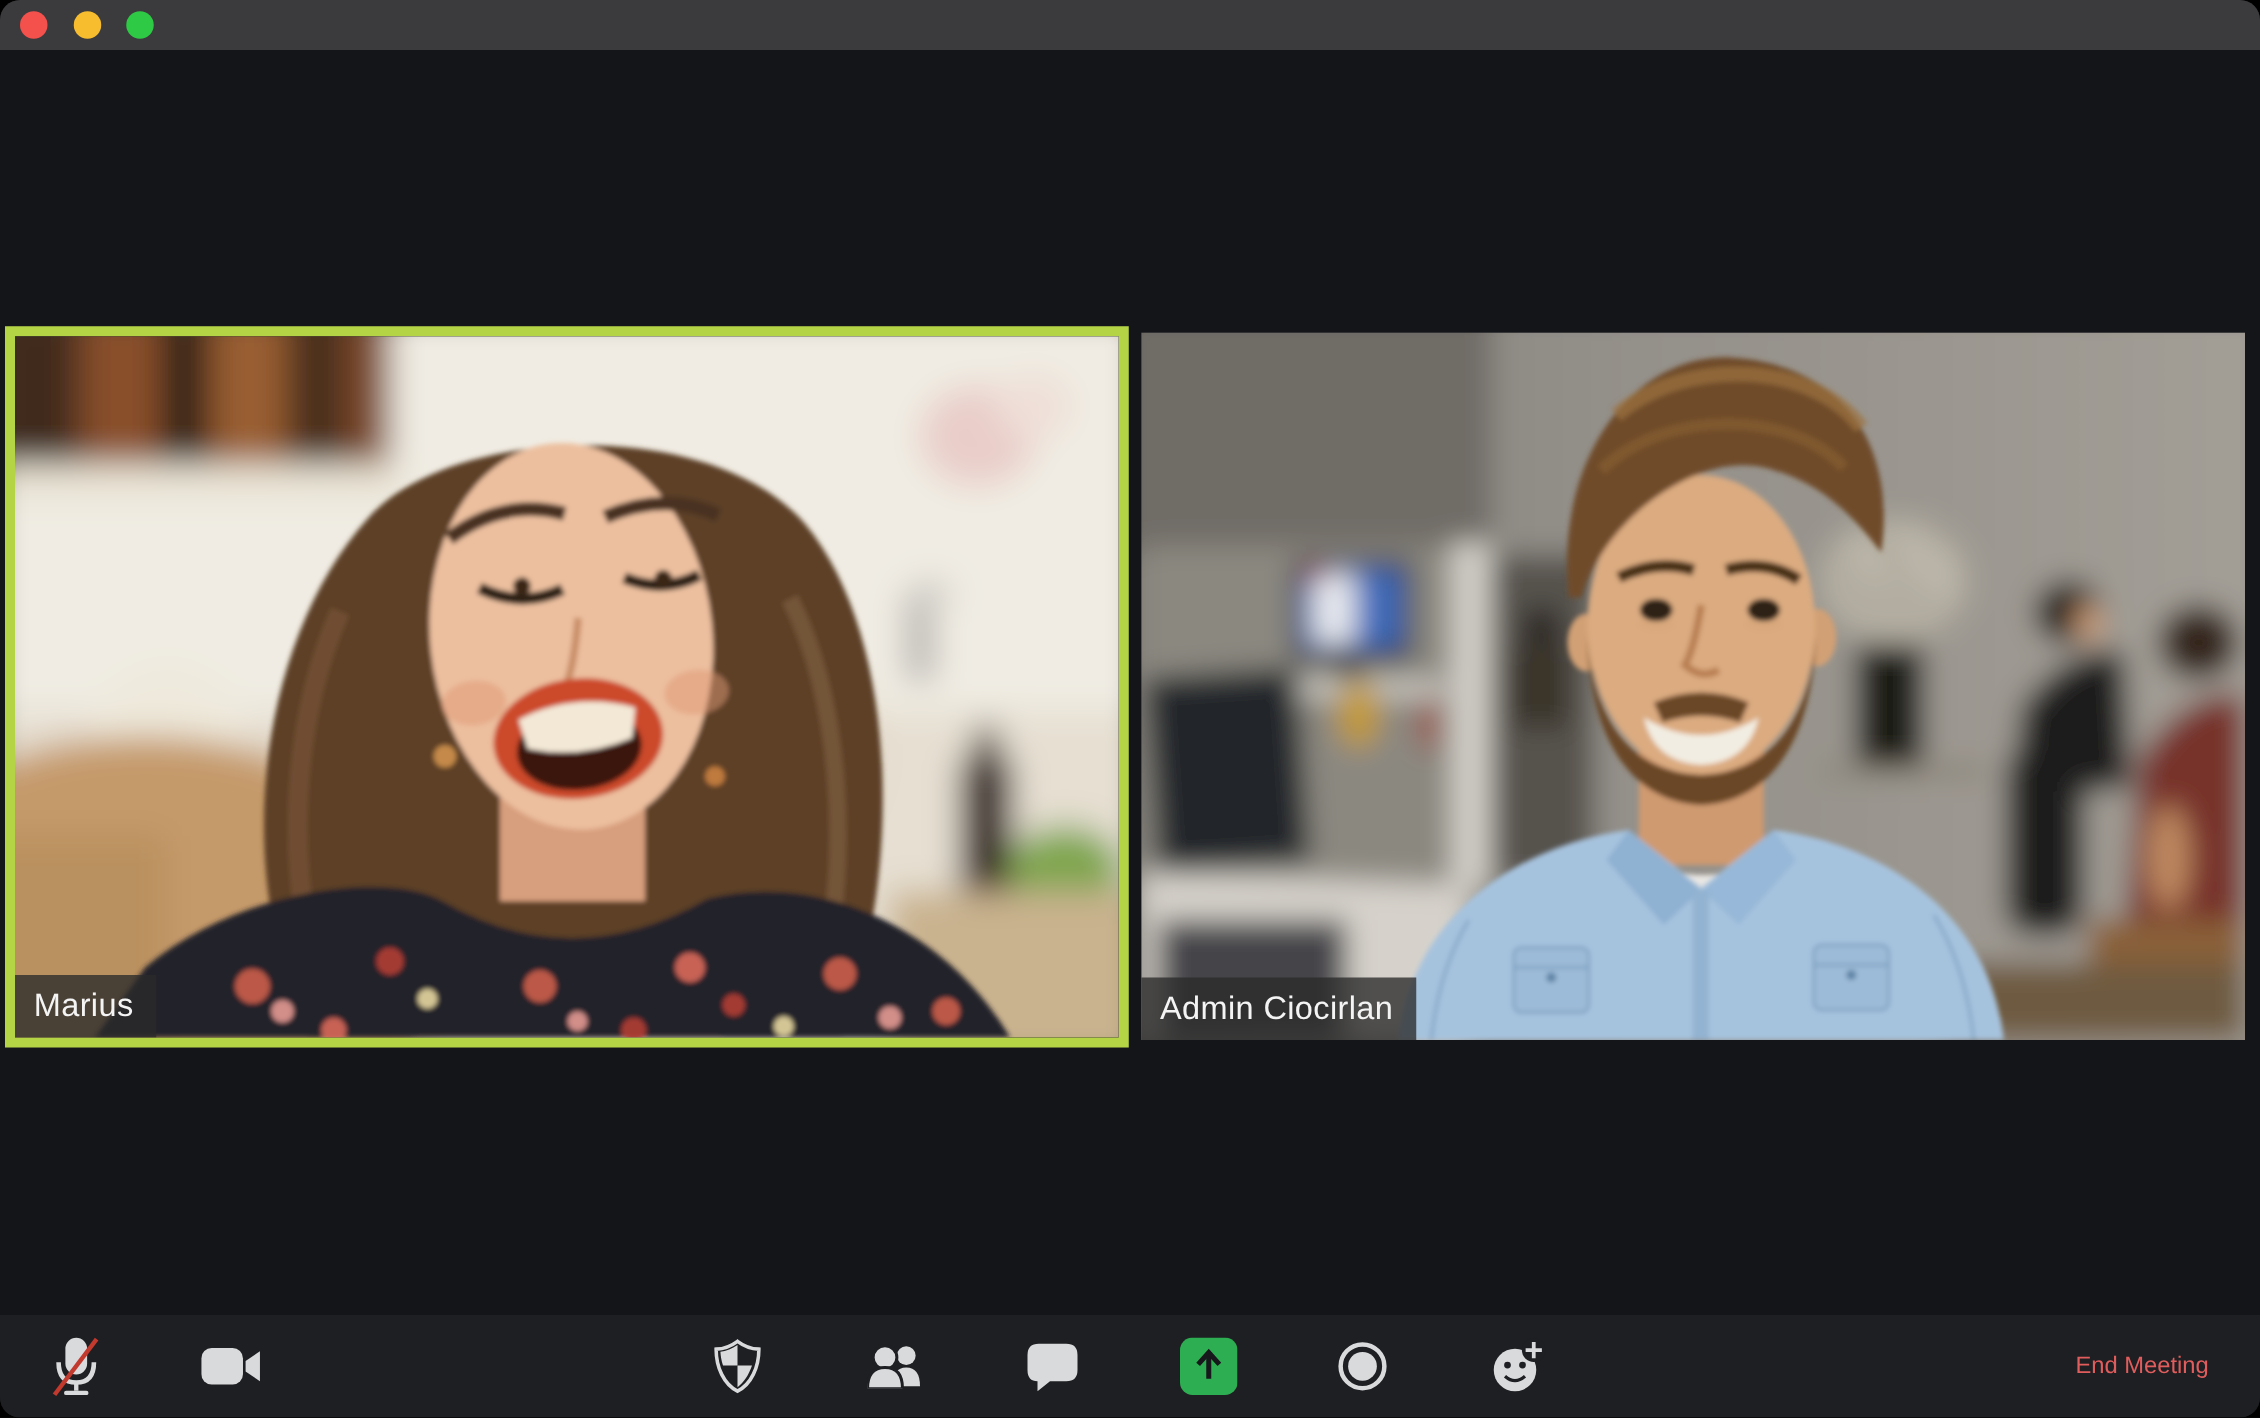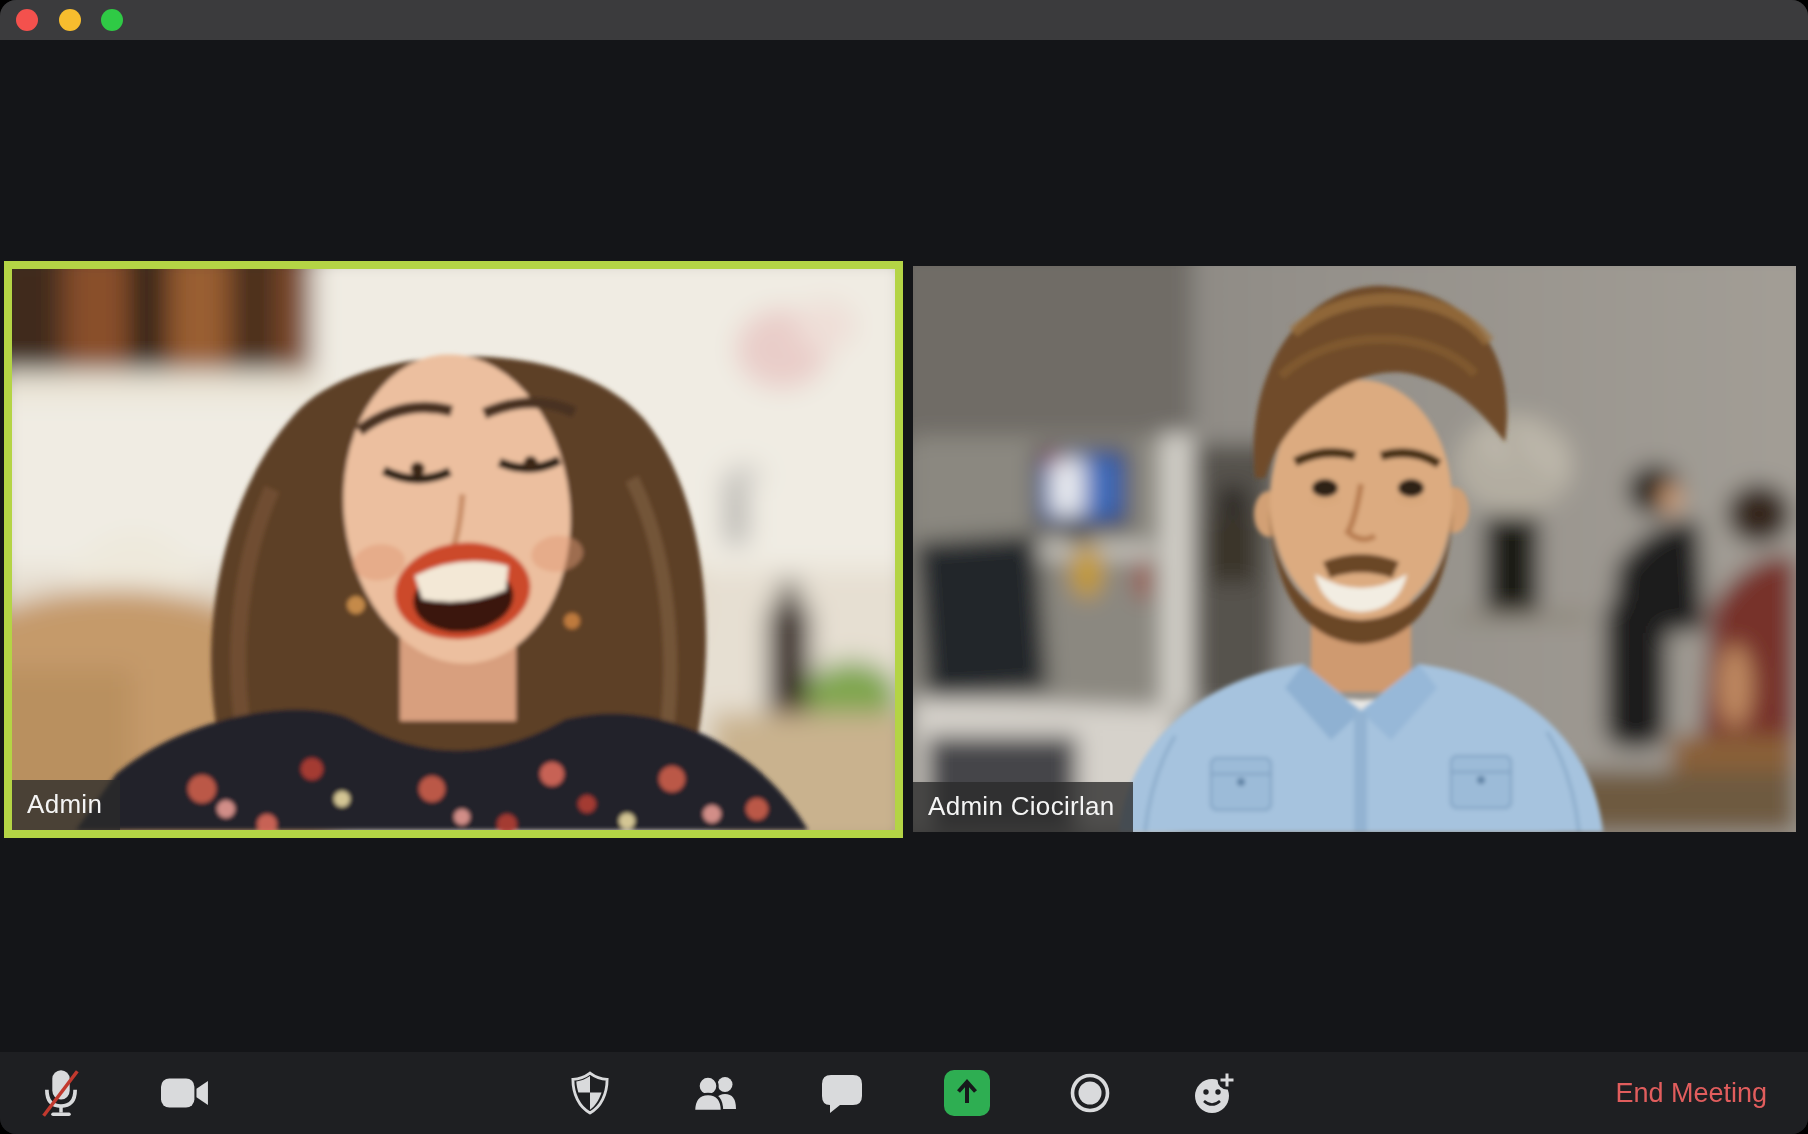--- a/index.html
+++ b/index.html
@@ -23,21 +23,21 @@
             color:#f4f4f4;font-size:26px;line-height:1;padding:11px 18px 13px 15px;
             letter-spacing:.3px;white-space:nowrap;}
 
   
   .toolbar{position:absolute;left:0;right:0;top:1052px;height:82px;background:#1e1f22;}
   .tb-btn{position:absolute;top:41px;transform:translate(-50%,-50%);width:56px;height:56px;
           display:flex;align-items:center;justify-content:center;background:none;border:0;padding:0;cursor:pointer;}
   .icon{display:flex;align-items:center;justify-content:center;}
   .end-meeting{position:absolute;right:41px;top:41px;transform:translateY(-50%);
                background:none;border:0;padding:0;cursor:pointer;
-               color:#e15d5d;font-size:27px;font-family:"Liberation Sans",sans-serif;}
+               color:#e15d5d;font-size:19px;font-family:"Liberation Sans",sans-serif;}
 </style>
 </head>
 <body>
 
 <div class="window">
 
   <div class="titlebar">
     <div class="light close"></div>
     <div class="light min"></div>
     <div class="light max"></div>
@@ -113,21 +113,21 @@
             <circle cx="575" cy="535" r="9" fill="#b33d33"></circle>
           <circle cx="660" cy="510" r="13" fill="#cc5f4a"></circle>
             <circle cx="700" cy="545" r="9" fill="#e59a93"></circle>
           <circle cx="255" cy="555" r="10" fill="#d96a5a"></circle>
             <circle cx="495" cy="555" r="10" fill="#b33d33"></circle>
           <circle cx="615" cy="552" r="8" fill="#e8d8a0"></circle>
             <circle cx="745" cy="540" r="11" fill="#cc5f4a"></circle>
         </g>
       </g>
     </svg>
-    <div class="name-tag">Admin</div>
+    <div class="name-tag">Marius</div>
   </div>
 
   <div class="tile tile-marius">
     <svg class="scene" viewBox="0 0 883 566" preserveAspectRatio="none">
       <defs>
         <filter id="bgB" x="-20%" y="-20%" width="140%" height="140%">
             <feGaussianBlur stdDeviation="11"></feGaussianBlur>
           </filter>
         <filter id="softB" x="-20%" y="-20%" width="140%" height="140%">
             <feGaussianBlur stdDeviation="2"></feGaussianBlur>

